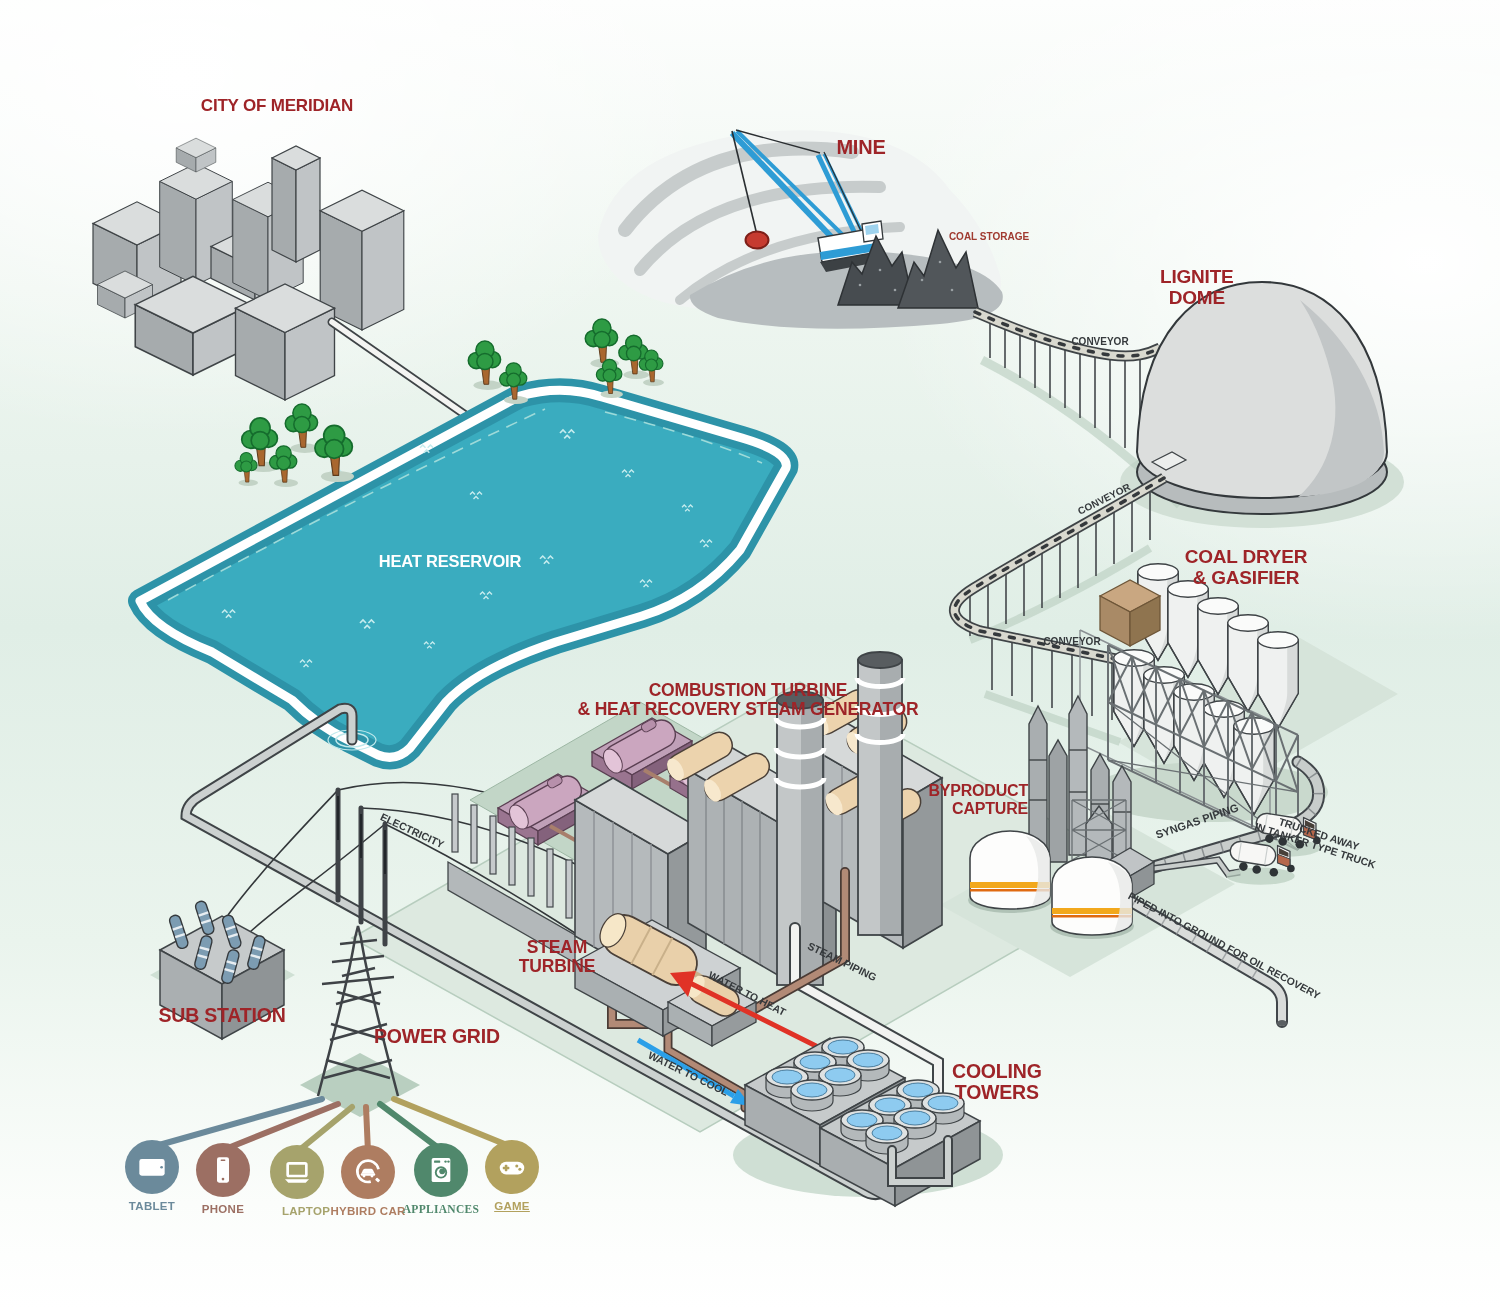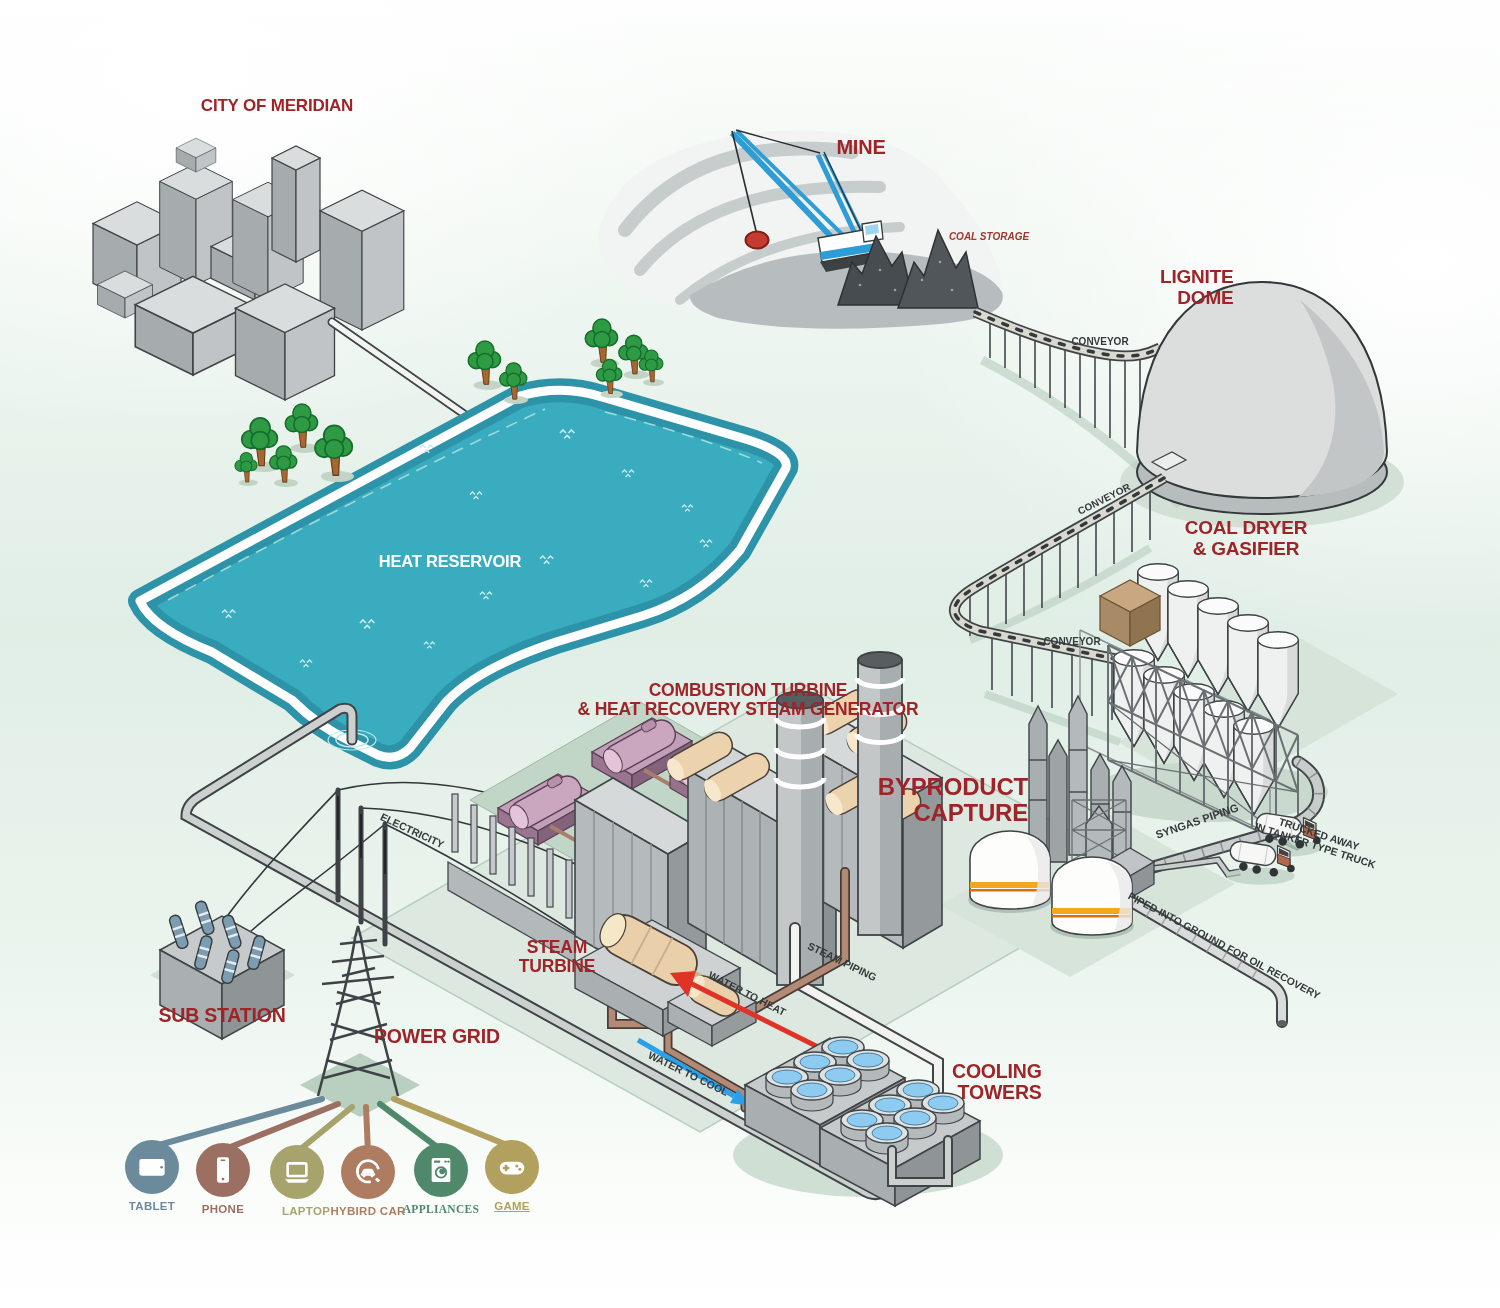--- a/index.html
+++ b/index.html
@@ -12,22 +12,22 @@
       linear-gradient(180deg,#fdfefd 0%,#eef6f0 22%,#e0eee6 48%,#eaf4ed 72%,#fbfdfb 92%,#ffffff 100%);
   }
   svg.illo{position:absolute;left:0;top:0;}
   .lbl{
     position:absolute;font-weight:700;color:#9e2428;white-space:pre-line;
     line-height:1.1;text-align:center;transform:translate(-50%,-50%);
     letter-spacing:-0.2px;
   }
   .dark{color:#35393c;letter-spacing:0;}
   .white{color:#ffffff;}
-  .red-sm{color:#a03a30;letter-spacing:0;font-style:italic;}
-  .alnL{transform:translateY(-50%);text-align:right;}
+  .red-sm{color:#a03a30;letter-spacing:0;}
+  .alnL{transform:translateY(-50%);text-align:center;}
   .alnR{transform:translate(-100%,-50%);text-align:right;}
   .dev{position:absolute;width:120px;display:flex;flex-direction:column;align-items:center;gap:6px;}
   .dev-circle{width:54px;height:54px;border-radius:50%;display:flex;align-items:center;justify-content:center;}
   .dev-label{font-size:11.5px;font-weight:700;letter-spacing:.3px;}
 </style>
 </head>
 <body>
 
 <div class="canvas">
 
@@ -547,25 +547,25 @@
 <div>
   <div class="lbl" style="left:277px;top:106px;font-size:17px">CITY OF MERIDIAN</div>
   <div class="lbl" style="left:861px;top:147px;font-size:20px">MINE</div>
   <div class="lbl red-sm" style="left:989px;top:236px;font-size:10px">COAL STORAGE</div>
   <div class="lbl alnL" style="left:1160px;top:288px;font-size:19px">LIGNITE
 DOME</div>
   <div class="lbl dark" style="left:1100px;top:341px;font-size:10px">CONVEYOR</div>
   <div class="lbl dark" style="left:1104px;top:499px;font-size:10px;transform:translate(-50%,-50%) rotate(-27deg)">CONVEYOR</div>
   <div class="lbl dark" style="left:1072px;top:641px;font-size:10px">CONVEYOR</div>
   <div class="lbl white" style="left:450px;top:561px;font-size:16.5px">HEAT RESERVOIR</div>
-  <div class="lbl" style="left:1246px;top:539px;font-size:19px">COAL DRYER
+  <div class="lbl" style="left:1246px;top:568px;font-size:19px">COAL DRYER
 &amp; GASIFIER</div>
   <div class="lbl" style="left:748px;top:700px;font-size:17.5px">COMBUSTION TURBINE
 &amp; HEAT RECOVERY STEAM GENERATOR</div>
-  <div class="lbl alnR" style="left:1028px;top:800px;font-size:24px">BYPRODUCT
+  <div class="lbl alnR" style="left:1028px;top:800px;font-size:16px">BYPRODUCT
 CAPTURE</div>
   <div class="lbl dark" style="left:1197px;top:821px;font-size:11px;transform:translate(-50%,-50%) rotate(-19deg)">SYNGAS PIPING</div>
   <div class="lbl dark" style="left:1317px;top:840px;font-size:10.5px;transform:translate(-50%,-50%) rotate(18deg)">TRUCKED AWAY
 IN TANKER TYPE TRUCK</div>
   <div class="lbl dark" style="left:1224px;top:946px;font-size:10.5px;transform:translate(-50%,-50%) rotate(28deg)">PIPED INTO GROUND FOR OIL RECOVERY</div>
   <div class="lbl" style="left:557px;top:957px;font-size:17.5px">STEAM
 TURBINE</div>
   <div class="lbl dark" style="left:842px;top:962px;font-size:10.5px;transform:translate(-50%,-50%) rotate(26deg)">STEAM PIPING</div>
   <div class="lbl dark" style="left:747px;top:994px;font-size:10.5px;transform:translate(-50%,-50%) rotate(27deg)">WATER TO HEAT</div>
   <div class="lbl dark" style="left:688px;top:1074px;font-size:10.5px;transform:translate(-50%,-50%) rotate(26deg)">WATER TO COOL</div>

